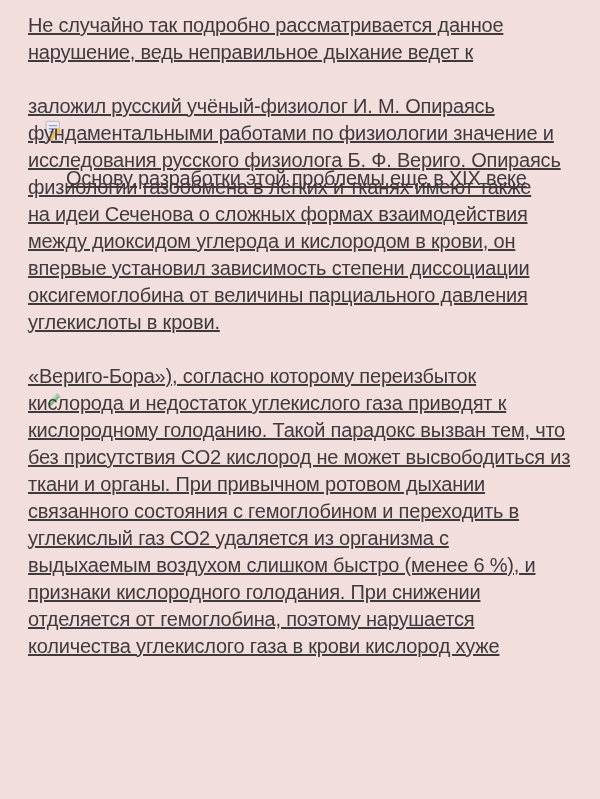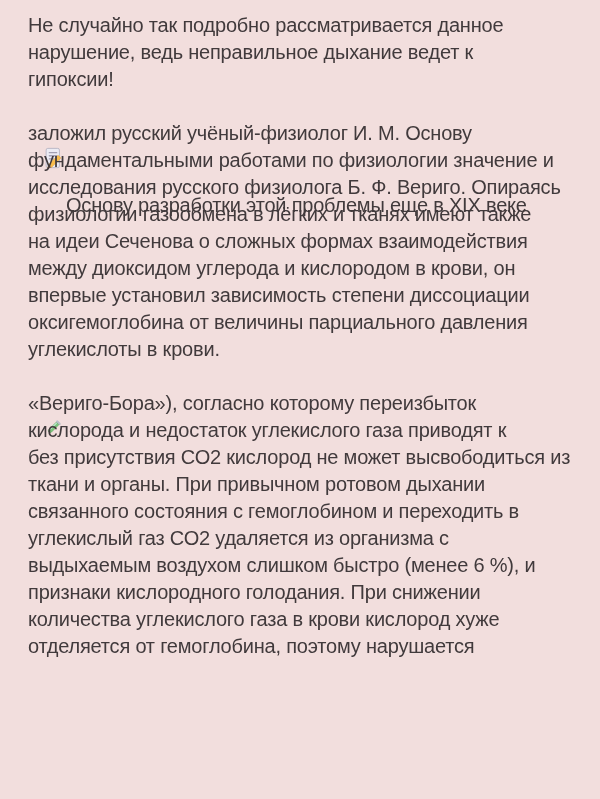--- a/index.html
+++ b/index.html
@@ -15,52 +15,52 @@
     padding: 12px 16px 0 28px;
     font-size: 20px;
     line-height: 27px;
     letter-spacing: -0.2px;
   }
   .paragraph { margin: 0; }
   .line {
     white-space: pre;       
     height: 27px;
     overflow: visible;
+    text-decoration: underline;
   }
   .line.indent { padding-left: 14px; }
   .emoji {
     display: inline-block;
     width: 22px;
     height: 22px;
     margin-right: 2px;
     vertical-align: -4px;
   }
   .emoji svg { width: 100%; height: 100%; display: block; }
 </style>
 </head>
 <body style="background: rgb(242, 222, 221); color: rgb(65, 58, 60);">
 
 <main class="doc">
   <div>
       <div class="paragraph">
         <div class="line"><span class="line-text">Не случайно так подробно рассматривается данное</span></div>
         <div class="line"><span class="line-text">нарушение, ведь неправильное дыхание ведет к</span></div>
-        <div class="line"><span class="line-text">гипоксии!</span></div>
       </div>
       <div class="paragraph">
         <div class="line indent"><span class="emoji">
     <svg viewBox="0 0 24 24" aria-hidden="true">
       <rect x="4.5" y="1.5" width="14.5" height="21" rx="1.8" fill="#ecebf3" stroke="#b7b5c4" stroke-width="1"></rect>
       <path d="M8 6.2h8M8 9.6h8M8 13h4.5" stroke="#a29fb2" stroke-width="1.5" stroke-linecap="round"></path>
       <polygon points="7.2,19.2 17.5,8.9 20.6,12 10.3,22.3" fill="#f9bd4e" stroke="#e0a238" stroke-width="0.5"></polygon>
       <polygon points="7.2,19.2 10.3,22.3 5.2,23.8" fill="#8a6748"></polygon>
       <polygon points="5.2,23.8 6.6,23.4 6.1,22.8" fill="#3f3a3c"></polygon>
     </svg>
   </span><span class="line-text">Основу разработки этой проблемы еще в XIX веке</span></div>
-        <div class="line"><span class="line-text">заложил русский учёный-физиолог И. М. Основу</span></div>
+        <div class="line"><span class="line-text">заложил русский учёный-физиолог И. М. Опираясь</span></div>
         <div class="line"><span class="line-text">фундаментальными работами по физиологии значение и</span></div>
         <div class="line"><span class="line-text">исследования русского физиолога Б. Ф. Вериго. Опираясь</span></div>
         <div class="line"><span class="line-text">физиологии газообмена в лёгких и тканях имеют также</span></div>
         <div class="line"><span class="line-text">на идеи Сеченова о сложных формах взаимодействия</span></div>
         <div class="line"><span class="line-text">между диоксидом углерода и кислородом в крови, он</span></div>
         <div class="line"><span class="line-text">впервые установил зависимость степени диссоциации</span></div>
         <div class="line"><span class="line-text">оксигемоглобина от величины парциального давления</span></div>
         <div class="line"><span class="line-text">углекислоты в крови.</span></div>
       </div>
       <div class="paragraph">
@@ -68,23 +68,24 @@
     <svg viewBox="0 0 24 24" aria-hidden="true">
       <g transform="rotate(45 12 12)">
         <rect x="8.9" y="2.4" width="6.2" height="2.7" rx="1.35" fill="#b9bfc7"></rect>
         <path d="M10 5 h4 v11.2 a2 2 0 0 1 -4 0 Z" fill="#7cc57c" stroke="#5ea55e" stroke-width="0.6"></path>
         <path d="M10.9 5.6 v10.4" stroke="#c2ead9" stroke-width="1.1" stroke-linecap="round"></path>
       </g>
     </svg>
   </span></div>
         <div class="line"><span class="line-text">«Вериго-Бора»), согласно которому переизбыток</span></div>
         <div class="line"><span class="line-text">кислорода и недостаток углекислого газа приводят к</span></div>
+        <div class="line"><span class="line-text">кислородному голоданию. Такой парадокс вызван тем, что</span></div>
         <div class="line"><span class="line-text">без присутствия СО2 кислород не может высвободиться из</span></div>
         <div class="line"><span class="line-text">ткани и органы. При привычном ротовом дыхании</span></div>
         <div class="line"><span class="line-text">связанного состояния с гемоглобином и переходить в</span></div>
         <div class="line"><span class="line-text">углекислый газ СО2 удаляется из организма с</span></div>
         <div class="line"><span class="line-text">выдыхаемым воздухом слишком быстро (менее 6 %), и</span></div>
         <div class="line"><span class="line-text">признаки кислородного голодания. При снижении</span></div>
+        <div class="line"><span class="line-text">отделяется от гемоглобина, поэтому нарушается</span></div>
         <div class="line"><span class="line-text">количества углекислого газа в крови кислород хуже</span></div>
-        <div class="line"><span class="line-text">отделяется от гемоглобина, поэтому нарушается</span></div>
       </div>
     </div>
 </main>
 
 </body></html>

